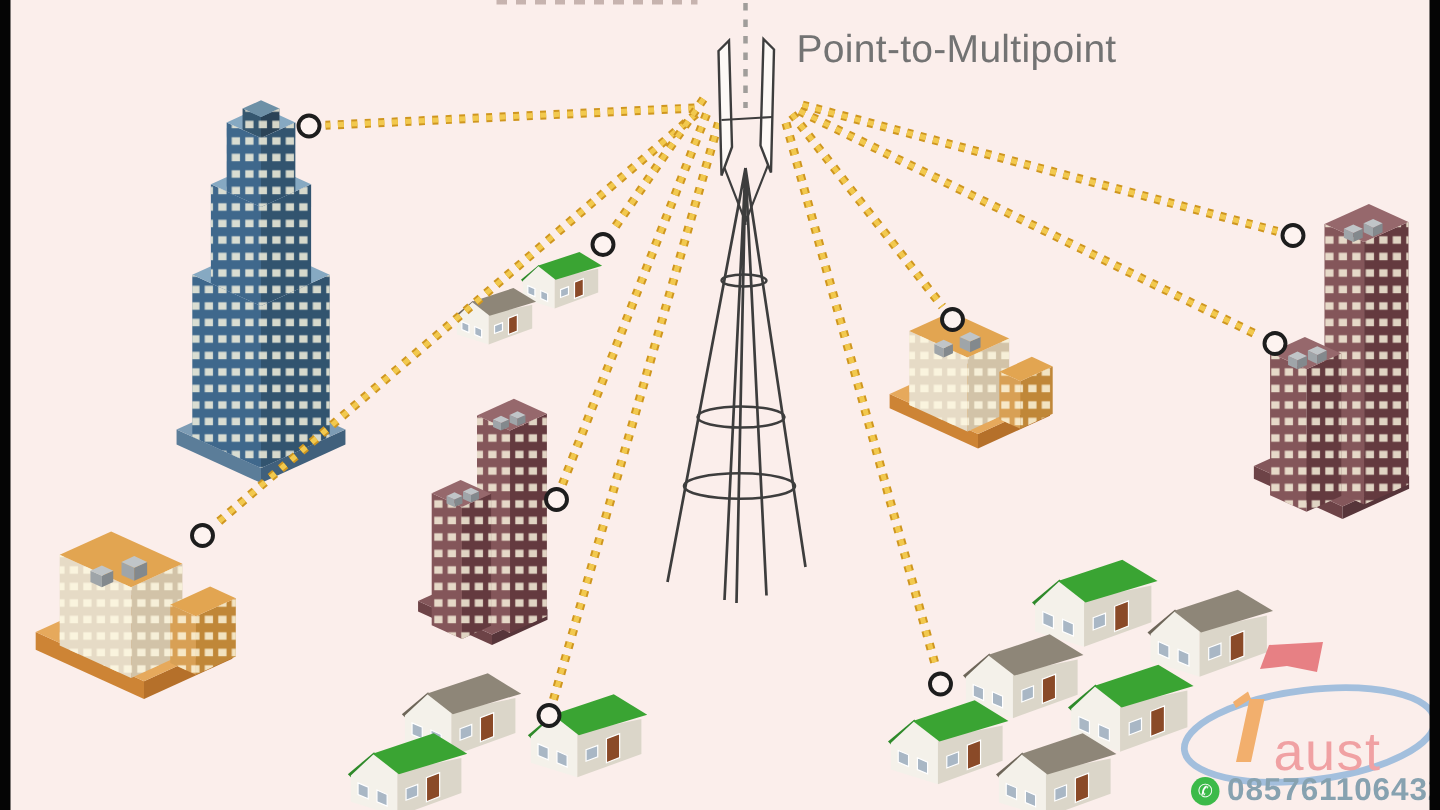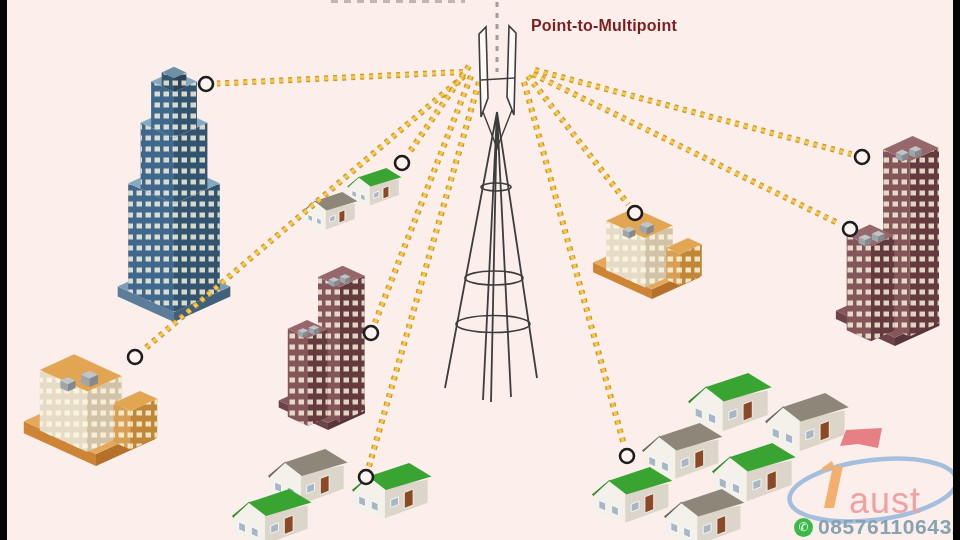--- a/index.html
+++ b/index.html
@@ -1,21 +1,21 @@
 <!DOCTYPE html>
 <html><head>
 <meta charset="utf-8">
 <style>
   html,body{margin:0;padding:0}
   body{width:960px;height:540px;background:#000;font-family:"Liberation Sans",sans-serif}
   .stage{position:relative;width:960px;height:540px;background:#fbeeeb;overflow:hidden}
   .bar{position:absolute;top:0;bottom:0;width:7px;background:#050505;z-index:30}
   .bar.left{left:0}.bar.right{right:0}
   svg#scene{position:absolute;left:0;top:0;width:960px;height:540px}
-  .title{position:absolute;left:531px;top:17px;font-size:16px;font-weight:bold;color:#7f1d1d;letter-spacing:.2px;z-index:5;white-space:nowrap}
+  .title{position:absolute;left:531px;top:17px;font-size:26px;font-weight:normal;color:#737373;letter-spacing:.2px;z-index:5;white-space:nowrap}
   .remnant{position:absolute;left:331px;top:0;width:134px;height:3px;opacity:.55;z-index:4;
            background:repeating-linear-gradient(90deg,#9c837d 0 7px,transparent 7px 13px)}
   .phone{position:absolute;left:794px;top:515px;display:flex;align-items:center;gap:5px;z-index:6}
   .wa{width:19px;height:19px;border-radius:50%;background:#3cba49;color:#fff;font-size:12px;
       display:flex;align-items:center;justify-content:center}
   .num{font-size:21px;font-weight:bold;color:#87a2b0;letter-spacing:.6px}
 </style>
 </head>
 <body>
 

